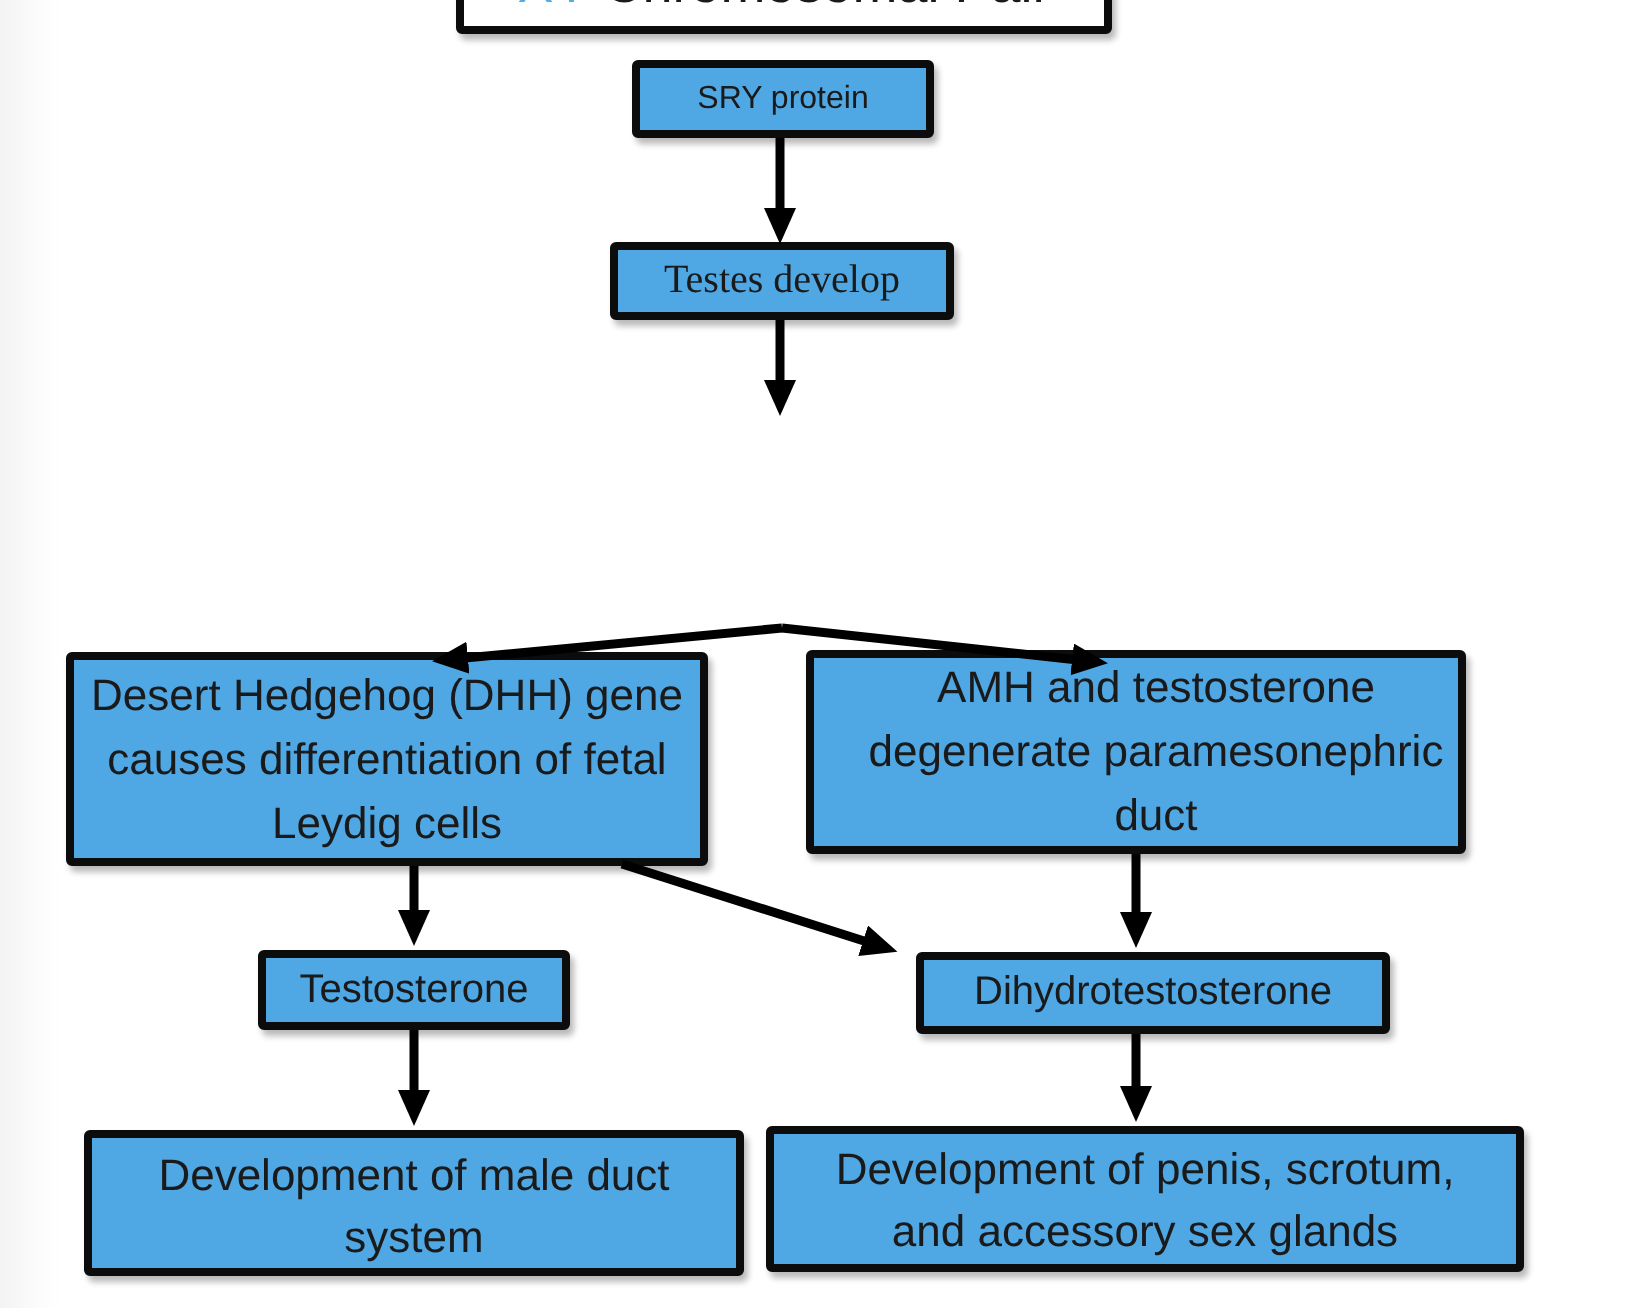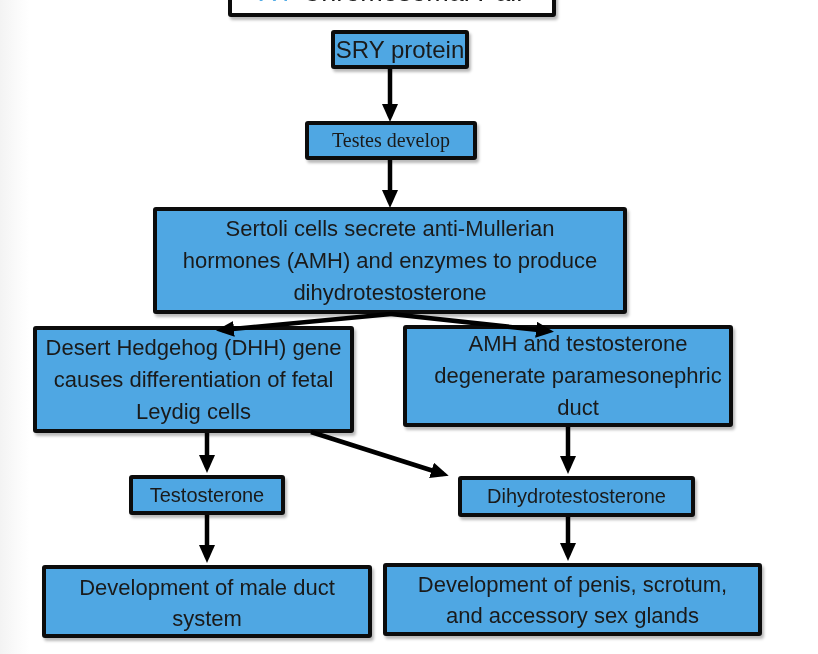--- a/index.html
+++ b/index.html
@@ -28,21 +28,21 @@
     display:flex;align-items:center;justify-content:center;
     text-align:center;
     color:#1a1a1a;
     white-space:pre-line;
     z-index:1;
     line-height:1.25;
   }
   .node .lbl{white-space:pre-line;}
   #node-xy{left:228px;top:-32px;width:328px;height:49px;background:#ffffff;font-size:27px;}
   #node-xy .hl{color:#56ADE6;}
-  #node-sry{left:331px;top:30px;width:138px;height:39px;font-size:24px;}
+  #node-sry{left:316px;top:30px;width:151px;height:39px;font-size:16px;}
   #node-testes{left:305px;top:121px;width:172px;height:39px;font-size:20px;font-family:Liberation Serif, serif;}
   #node-sertoli{left:153px;top:207px;width:474px;height:107px;font-size:22px;line-height:32px;}
   #node-dhh{left:33px;top:326px;width:321px;height:107px;font-size:22px;line-height:32px;}
   #node-amh{left:403px;top:325px;width:330px;height:102px;font-size:22px;line-height:32px;padding-left:20px;}
   #node-testosterone{left:129px;top:475px;width:156px;height:40px;font-size:20px;}
   #node-dht{left:458px;top:476px;width:237px;height:41px;font-size:20px;}
   #node-male-duct{left:42px;top:565px;width:330px;height:73px;font-size:22px;line-height:31px;align-items:flex-end;}
   #node-genitalia{left:383px;top:563px;width:379px;height:73px;font-size:22px;line-height:31px;}
   #arrow-layer{
     position:absolute;left:0;top:0;width:818px;height:654px;
@@ -60,25 +60,20 @@
   </div>
 
   <div class="node" id="node-sry">
     <span class="lbl">SRY protein</span>
   </div>
 
   <div class="node" id="node-testes">
     <span class="lbl">Testes develop</span>
   </div>
 
-  <div class="node" id="node-sertoli">
-    <span class="lbl">Sertoli cells secrete anti-Mullerian
-hormones (AMH) and enzymes to produce
-dihydrotestosterone</span>
-  </div>
 
   <div class="node" id="node-dhh">
     <span class="lbl">Desert Hedgehog (DHH) gene
 causes differentiation of fetal
 Leydig cells</span>
   </div>
 
   <div class="node" id="node-amh">
     <span class="lbl">AMH and testosterone
 degenerate paramesonephric

